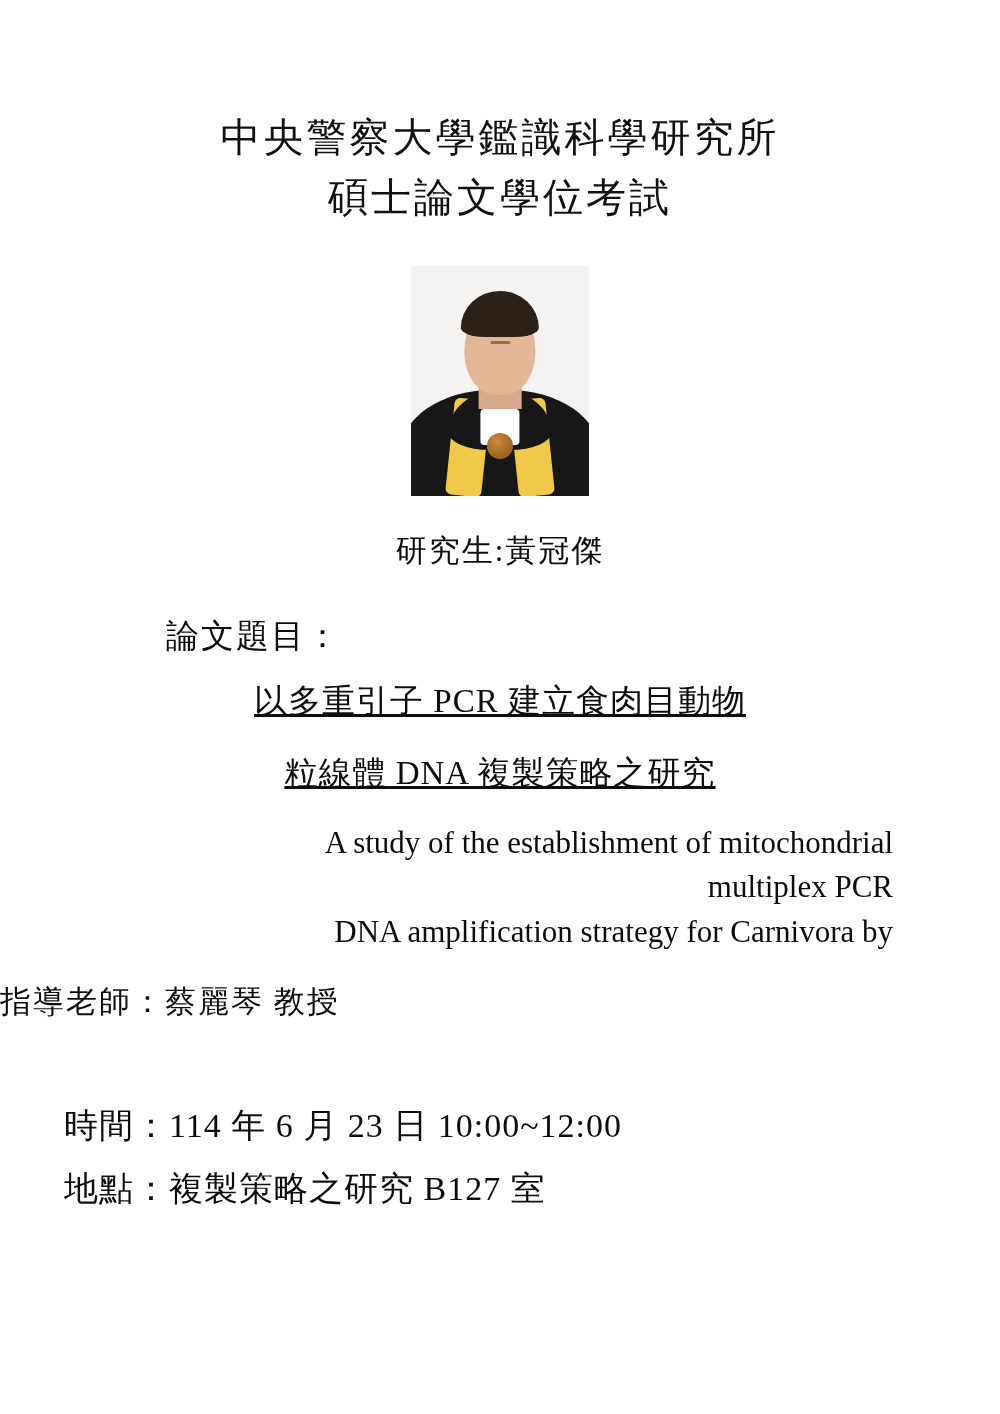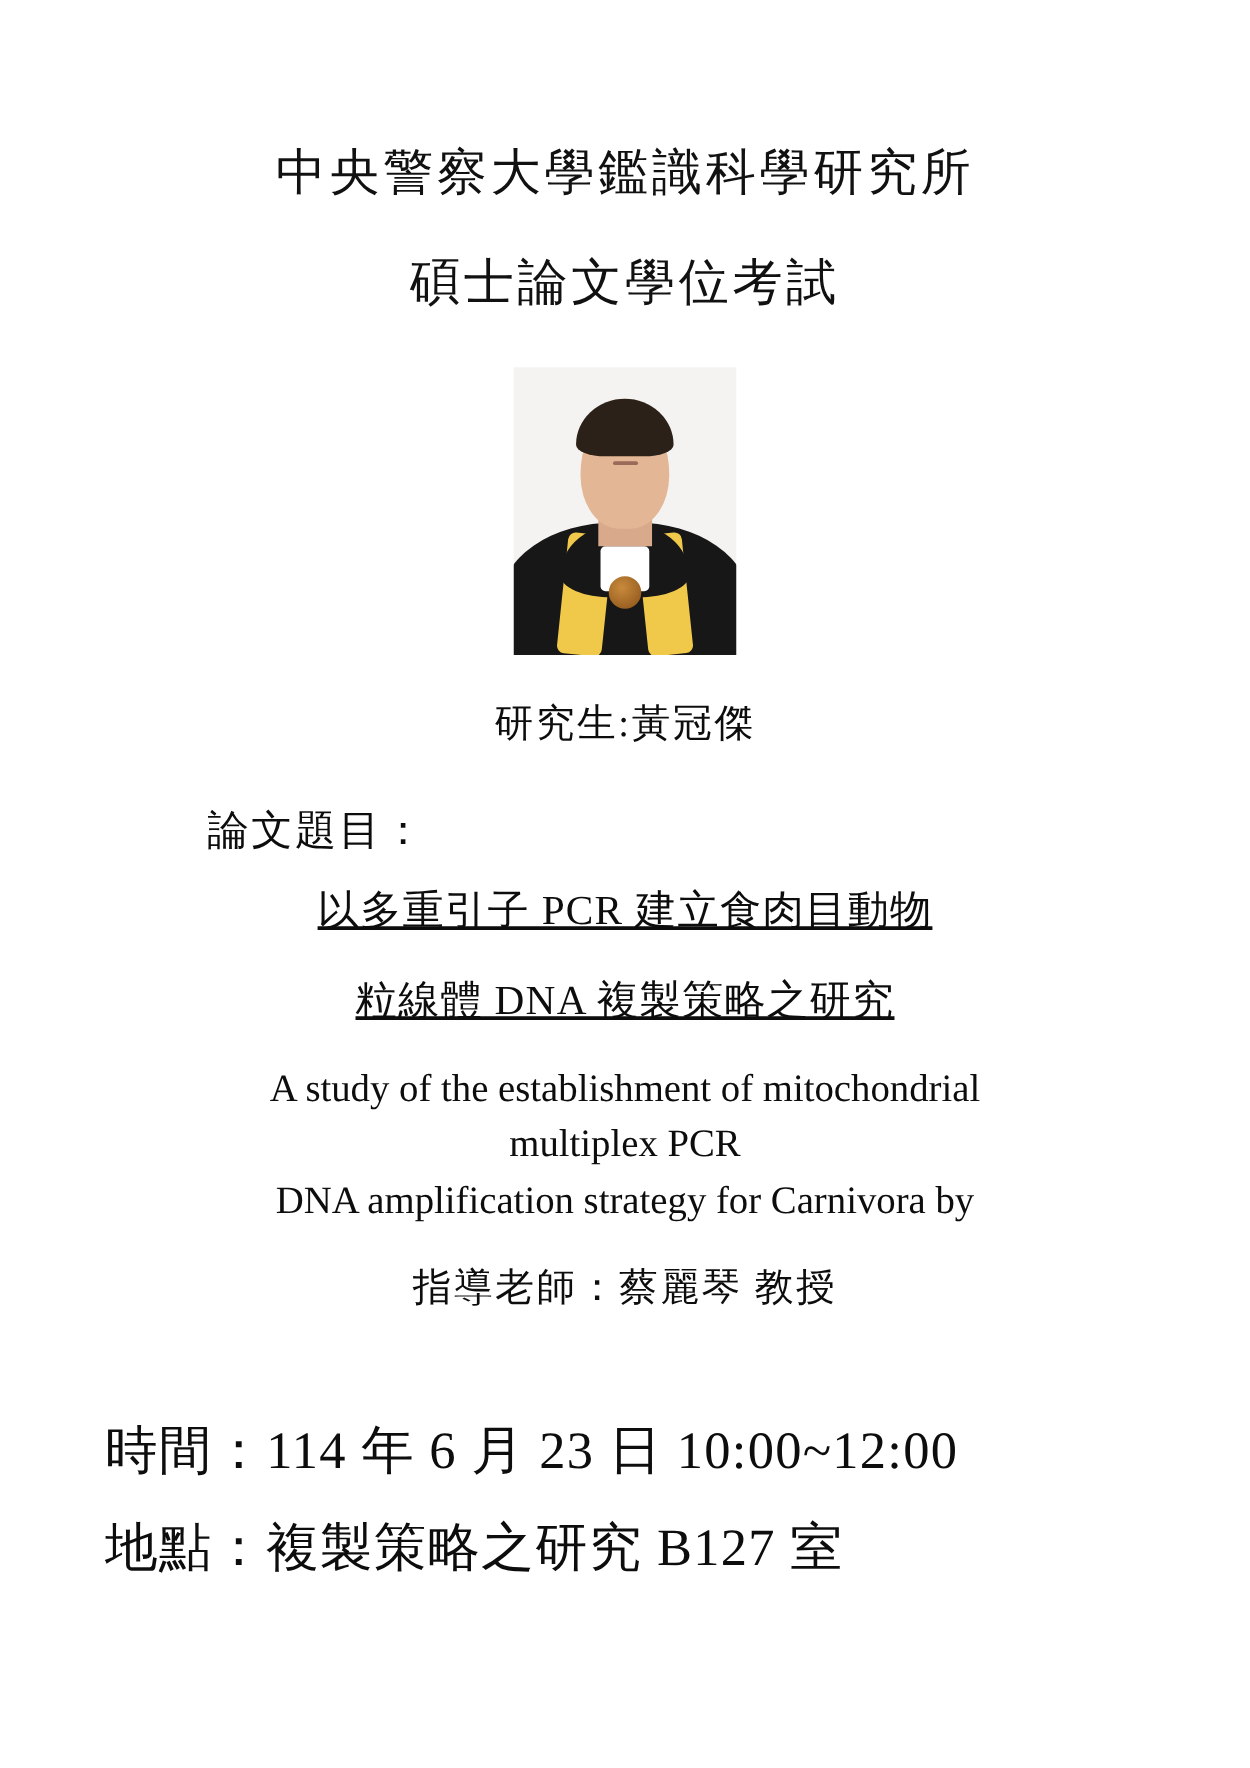--- a/index.html
+++ b/index.html
@@ -28,21 +28,21 @@
     padding-top: 108px;
   }
   .header-line {
     font-size: 40px;
     letter-spacing: 3px;
     line-height: 1.5;
     font-weight: 500;
     color: #111;
   }
   .header-line.second {
-    margin-top: 28px;
+    margin-top: 0;
   }
   .photo-wrap {
     display: flex;
     justify-content: center;
     margin-top: 38px;
   }
   .photo {
     width: 178px;
     height: 230px;
     position: relative;
@@ -179,36 +179,35 @@
   }
   .title-zh {
     text-align: center;
     font-size: 33px;
     line-height: 1.75;
     margin-top: 14px;
     letter-spacing: 1px;
     text-decoration: underline;
   }
   .title-en {
-    text-align: center;
+    text-align: right;
     font-size: 31px;
     line-height: 1.45;
     margin-top: 18px;
     padding: 0 107px;
   }
   .advisor {
-    text-align: center;
     font-size: 31px;
     margin-top: 26px;
     letter-spacing: 2px;
   }
   .meta {
     margin-top: 72px;
-    padding-left: 84px;
-    font-size: 42px;
+    padding-left: 64px;
+    font-size: 34px;
     line-height: 1.85;
     letter-spacing: 1px;
   }
   .meta div { white-space: nowrap; }
 </style>
 </head>
 <body>
 
 <div class="page">
 

